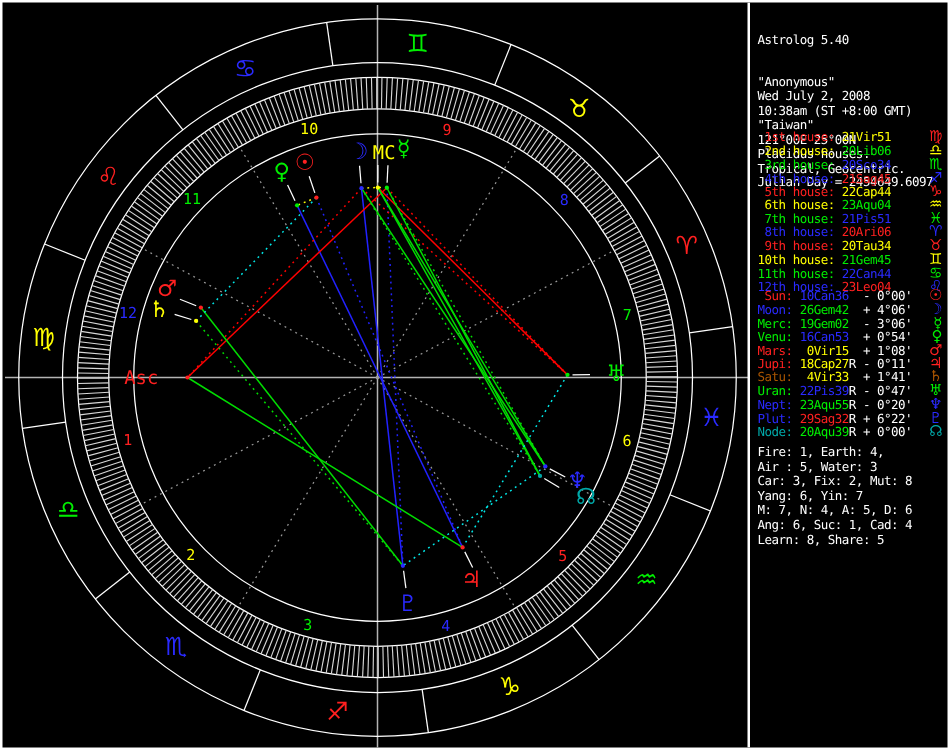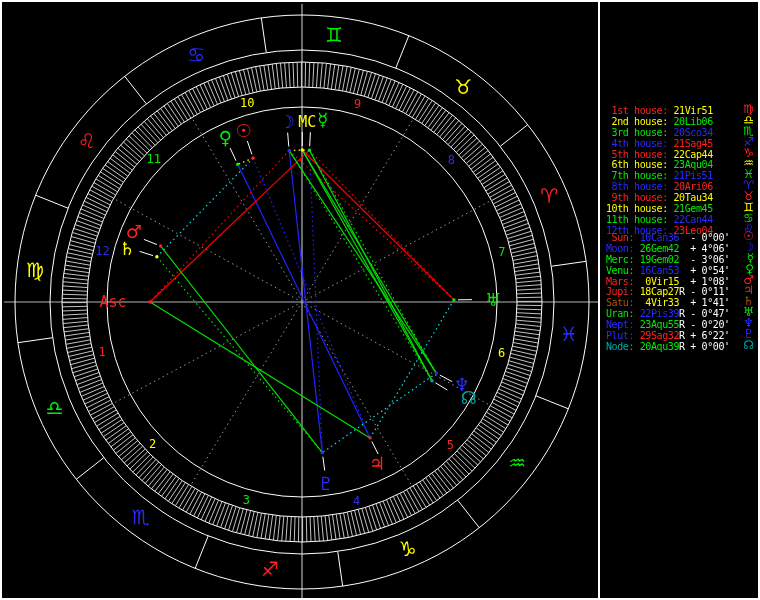--- a/index.html
+++ b/index.html
@@ -495,15 +495,19 @@
       <circle cx="430.0153675443969" cy="378.7401054247159" r="1.7" fill="#00a8a8"></circle>
       <line x1="445.411924227286" y1="388.0645915934323" x2="433.43682458503895" y2="380.81221346220843" stroke="#ffffff" stroke-width="1"></line>
       <text x="466.8209310890516" y="395.7628886965367" fill="#00a8a8" font-size="18" text-anchor="middle" dominant-baseline="central">☊</text>
       <circle cx="148" cy="300.0000000000001" r="1.7" fill="#ff2020"></circle>
       <circle cx="300.26528991161655" cy="148.00023150918028" r="1.7" fill="#ffff00"></circle>
       <line x1="300.2967058222027" y1="130.0002589247411" x2="300.27227122508015" y2="144.00023760152712" stroke="#ffffff" stroke-width="1"></line>
       <text x="305.3141591058617" y="120.00027415560822" fill="#ffff00" font-size="15" text-anchor="middle" dominant-baseline="central" class="mono">MC</text>
       <text x="111" y="300.00000000000017" fill="#ff2020" font-size="15" text-anchor="middle" dominant-baseline="central" class="mono">Asc</text>
     </svg>
   <div id="sep"></div>
+  <div id="hdr" class="sb">
+    <div class="hl">Astrolog 5.40</div>
+  <div class="hl">"Anonymous"</div><div class="hl">Wed July 2, 2008</div><div class="hl">10:38am (ST +8:00 GMT)</div><div class="hl">"Taiwan"</div><div class="hl">121°00E 25°00N</div><div class="hl">Placidus houses.</div><div class="hl">Tropical, Geocentric.</div><div class="hl">Julian Day = 2454649.6097</div></div>
   <div id="housesList" class="sb"><div class="r"><span style="color: rgb(255, 32, 32);"> 1st house:</span><span style="color: rgb(255, 255, 0);"> 21Vir51</span><span class="gl" style="color: rgb(255, 32, 32);">♍</span></div><div class="r"><span style="color: rgb(255, 255, 0);"> 2nd house:</span><span style="color: rgb(0, 238, 0);"> 20Lib06</span><span class="gl" style="color: rgb(255, 255, 0);">♎</span></div><div class="r"><span style="color: rgb(0, 238, 0);"> 3rd house:</span><span style="color: rgb(42, 42, 255);"> 20Sco34</span><span class="gl" style="color: rgb(0, 238, 0);">♏</span></div><div class="r"><span style="color: rgb(42, 42, 255);"> 4th house:</span><span style="color: rgb(255, 32, 32);"> 21Sag45</span><span class="gl" style="color: rgb(42, 42, 255);">♐</span></div><div class="r"><span style="color: rgb(255, 32, 32);"> 5th house:</span><span style="color: rgb(255, 255, 0);"> 22Cap44</span><span class="gl" style="color: rgb(255, 32, 32);">♑</span></div><div class="r"><span style="color: rgb(255, 255, 0);"> 6th house:</span><span style="color: rgb(0, 238, 0);"> 23Aqu04</span><span class="gl" style="color: rgb(255, 255, 0);">♒</span></div><div class="r"><span style="color: rgb(0, 238, 0);"> 7th house:</span><span style="color: rgb(42, 42, 255);"> 21Pis51</span><span class="gl" style="color: rgb(0, 238, 0);">♓</span></div><div class="r"><span style="color: rgb(42, 42, 255);"> 8th house:</span><span style="color: rgb(255, 32, 32);"> 20Ari06</span><span class="gl" style="color: rgb(42, 42, 255);">♈</span></div><div class="r"><span style="color: rgb(255, 32, 32);"> 9th house:</span><span style="color: rgb(255, 255, 0);"> 20Tau34</span><span class="gl" style="color: rgb(255, 32, 32);">♉</span></div><div class="r"><span style="color: rgb(255, 255, 0);">10th house:</span><span style="color: rgb(0, 238, 0);"> 21Gem45</span><span class="gl" style="color: rgb(255, 255, 0);">♊</span></div><div class="r"><span style="color: rgb(0, 238, 0);">11th house:</span><span style="color: rgb(42, 42, 255);"> 22Can44</span><span class="gl" style="color: rgb(0, 238, 0);">♋</span></div><div class="r"><span style="color: rgb(42, 42, 255);">12th house:</span><span style="color: rgb(255, 32, 32);"> 23Leo04</span><span class="gl" style="color: rgb(42, 42, 255);">♌</span></div></div>
   <div id="planetList" class="sb"><div class="r"><span style="color: rgb(255, 32, 32);"> Sun:</span><span style="color: rgb(42, 42, 255);"> 10Can36</span><span style="color: rgb(255, 255, 255);"> </span><span style="color: rgb(255, 255, 255);"> - 0°00'</span><span class="gl" style="color: rgb(255, 32, 32);">☉</span></div><div class="r"><span style="color: rgb(42, 42, 255);">Moon:</span><span style="color: rgb(0, 238, 0);"> 26Gem42</span><span style="color: rgb(255, 255, 255);"> </span><span style="color: rgb(255, 255, 255);"> + 4°06'</span><span class="gl" style="color: rgb(42, 42, 255);">☽</span></div><div class="r"><span style="color: rgb(0, 238, 0);">Merc:</span><span style="color: rgb(0, 238, 0);"> 19Gem02</span><span style="color: rgb(255, 255, 255);"> </span><span style="color: rgb(255, 255, 255);"> - 3°06'</span><span class="gl" style="color: rgb(0, 238, 0);">☿</span></div><div class="r"><span style="color: rgb(0, 238, 0);">Venu:</span><span style="color: rgb(42, 42, 255);"> 16Can53</span><span style="color: rgb(255, 255, 255);"> </span><span style="color: rgb(255, 255, 255);"> + 0°54'</span><span class="gl" style="color: rgb(0, 238, 0);">♀</span></div><div class="r"><span style="color: rgb(255, 32, 32);">Mars:</span><span style="color: rgb(255, 255, 0);">  0Vir15</span><span style="color: rgb(255, 255, 255);"> </span><span style="color: rgb(255, 255, 255);"> + 1°08'</span><span class="gl" style="color: rgb(255, 32, 32);">♂</span></div><div class="r"><span style="color: rgb(255, 32, 32);">Jupi:</span><span style="color: rgb(255, 255, 0);"> 18Cap27</span><span style="color: rgb(255, 255, 255);">R</span><span style="color: rgb(255, 255, 255);"> - 0°11'</span><span class="gl" style="color: rgb(255, 32, 32);">♃</span></div><div class="r"><span style="color: rgb(170, 85, 0);">Satu:</span><span style="color: rgb(255, 255, 0);">  4Vir33</span><span style="color: rgb(255, 255, 255);"> </span><span style="color: rgb(255, 255, 255);"> + 1°41'</span><span class="gl" style="color: rgb(170, 85, 0);">♄</span></div><div class="r"><span style="color: rgb(0, 238, 0);">Uran:</span><span style="color: rgb(42, 42, 255);"> 22Pis39</span><span style="color: rgb(255, 255, 255);">R</span><span style="color: rgb(255, 255, 255);"> - 0°47'</span><span class="gl" style="color: rgb(0, 238, 0);">♅</span></div><div class="r"><span style="color: rgb(42, 42, 255);">Nept:</span><span style="color: rgb(0, 238, 0);"> 23Aqu55</span><span style="color: rgb(255, 255, 255);">R</span><span style="color: rgb(255, 255, 255);"> - 0°20'</span><span class="gl" style="color: rgb(42, 42, 255);">♆</span></div><div class="r"><span style="color: rgb(42, 42, 255);">Plut:</span><span style="color: rgb(255, 32, 32);"> 29Sag32</span><span style="color: rgb(255, 255, 255);">R</span><span style="color: rgb(255, 255, 255);"> + 6°22'</span><span class="gl" style="color: rgb(42, 42, 255);">♇</span></div><div class="r"><span style="color: rgb(0, 168, 168);">Node:</span><span style="color: rgb(0, 238, 0);"> 20Aqu39</span><span style="color: rgb(255, 255, 255);">R</span><span style="color: rgb(255, 255, 255);"> + 0°00'</span><span class="gl" style="color: rgb(0, 168, 168);">☊</span></div></div>
+  <div id="statsList" class="sb"><div class="sl">Fire: 1, Earth: 4,</div><div class="sl">Air : 5, Water: 3</div><div class="sl">Car: 3, Fix: 2, Mut: 8</div><div class="sl">Yang: 6, Yin: 7</div><div class="sl">M: 7, N: 4, A: 5, D: 6</div><div class="sl">Ang: 6, Suc: 1, Cad: 4</div><div class="sl">Learn: 8, Share: 5</div></div>
 </div>
 
 </body></html>

